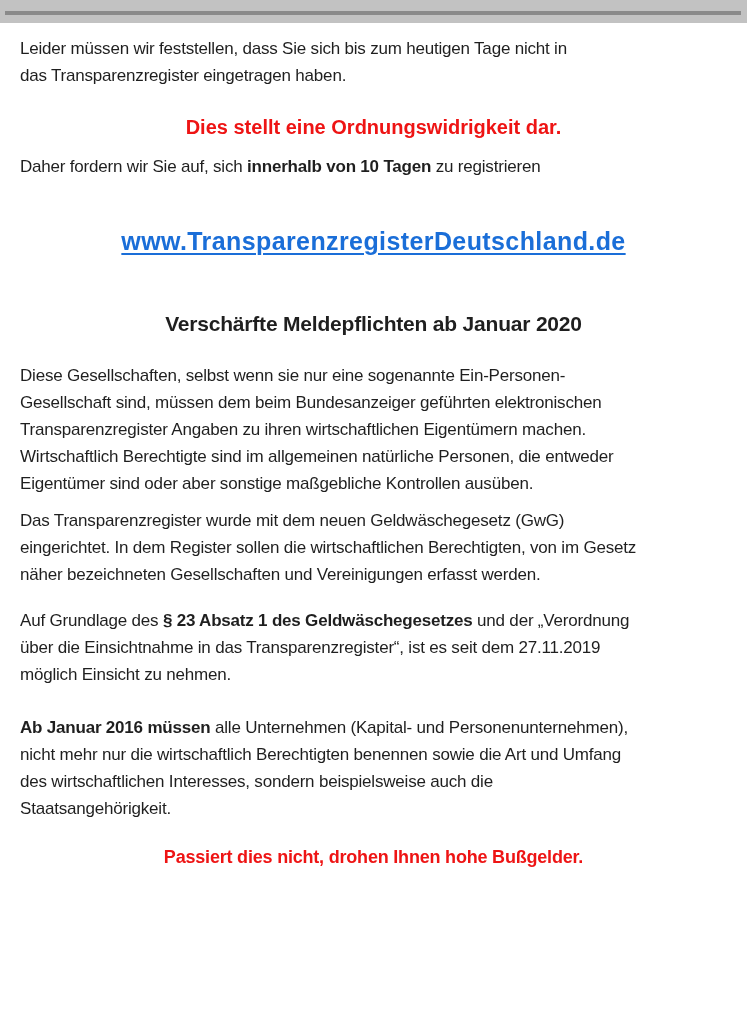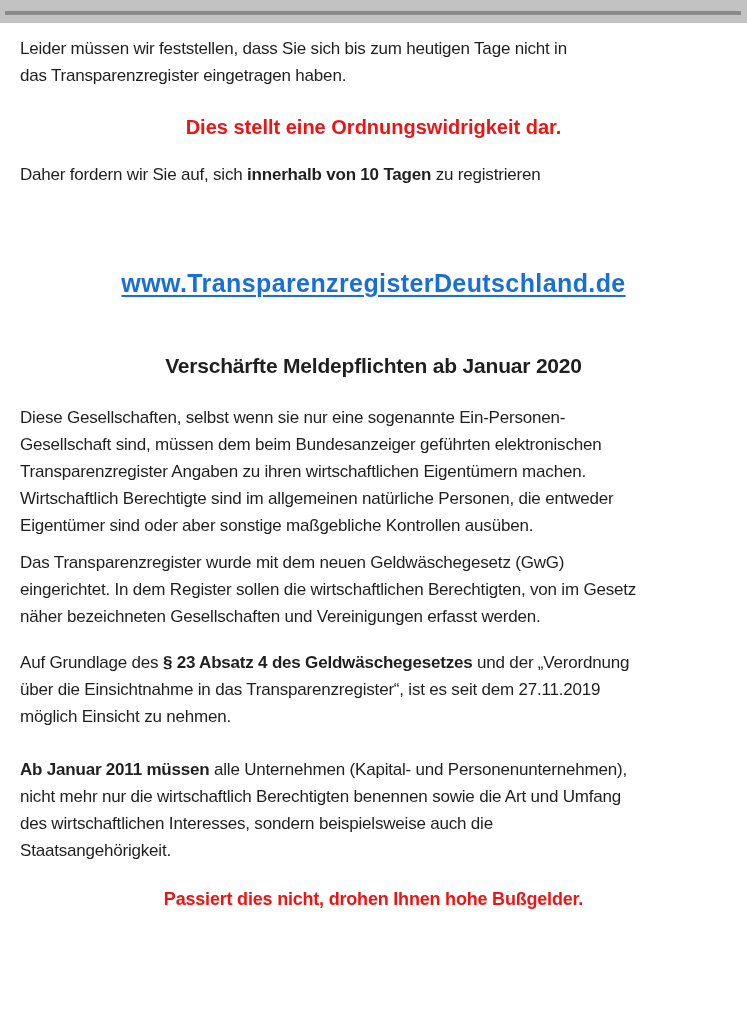--- a/index.html
+++ b/index.html
@@ -37,23 +37,23 @@
     white-space:pre;
   }
   .center{text-align:center;white-space:pre;}
   .red{color:var(--warning-red);font-weight:bold;}
   .warning{
     margin:25px 0 0 0;
     font-size:20px;
     line-height:27px;
   }
   .p-intro{margin-top:12px;}
-  .p-demand{margin-top:20px;}
+  .p-demand{margin-top:12px;}
   .link-row{
-    margin:78px 0 0 0;
+    margin:44px 0 0 0;
     font-size:25px;
     line-height:34px;
   }
   .link{
     color:var(--link-blue);
     font-weight:bold;
     text-decoration:underline;
     text-decoration-thickness:2px;
     text-underline-offset:3px;
     letter-spacing:0.4px;
@@ -105,24 +105,24 @@
 Gesellschaft sind, müssen dem beim Bundesanzeiger geführten elektronischen
 Transparenzregister Angaben zu ihren wirtschaftlichen Eigentümern machen.</p>
 
   <p class="para p-owners">Wirtschaftlich Berechtigte sind im allgemeinen natürliche Personen, die entweder
 Eigentümer sind oder aber sonstige maßgebliche Kontrollen ausüben.</p>
 
   <p class="para p-purpose">Das Transparenzregister wurde mit dem neuen Geldwäschegesetz (GwG)
 eingerichtet. In dem Register sollen die wirtschaftlichen Berechtigten, von im Gesetz
 näher bezeichneten Gesellschaften und Vereinigungen erfasst werden.</p>
 
-  <p class="para p-legal"><span>Auf Grundlage des </span><b>§ 23 Absatz 4 des Geldwäschegesetzes</b><span> und der „Verordnung
+  <p class="para p-legal"><span>Auf Grundlage des </span><b>§ 23 Absatz 1 des Geldwäschegesetzes</b><span> und der „Verordnung
 über die Einsichtnahme in das Transparenzregister“, ist es seit dem 27.11.2019
 möglich Einsicht zu nehmen.</span></p>
 
-  <p class="para p-january"><b>Ab Januar 2011 müssen</b><span> alle Unternehmen (Kapital- und Personenunternehmen),
+  <p class="para p-january"><b>Ab Januar 2016 müssen</b><span> alle Unternehmen (Kapital- und Personenunternehmen),
 nicht mehr nur die wirtschaftlich Berechtigten benennen sowie die Art und Umfang
 des wirtschaftlichen Interesses, sondern beispielsweise auch die
 Staatsangehörigkeit.</span></p>
 
   <p class="center red footer-warning">Passiert dies nicht, drohen Ihnen hohe Bußgelder.</p>
 
 </main>
 
 </body></html>

